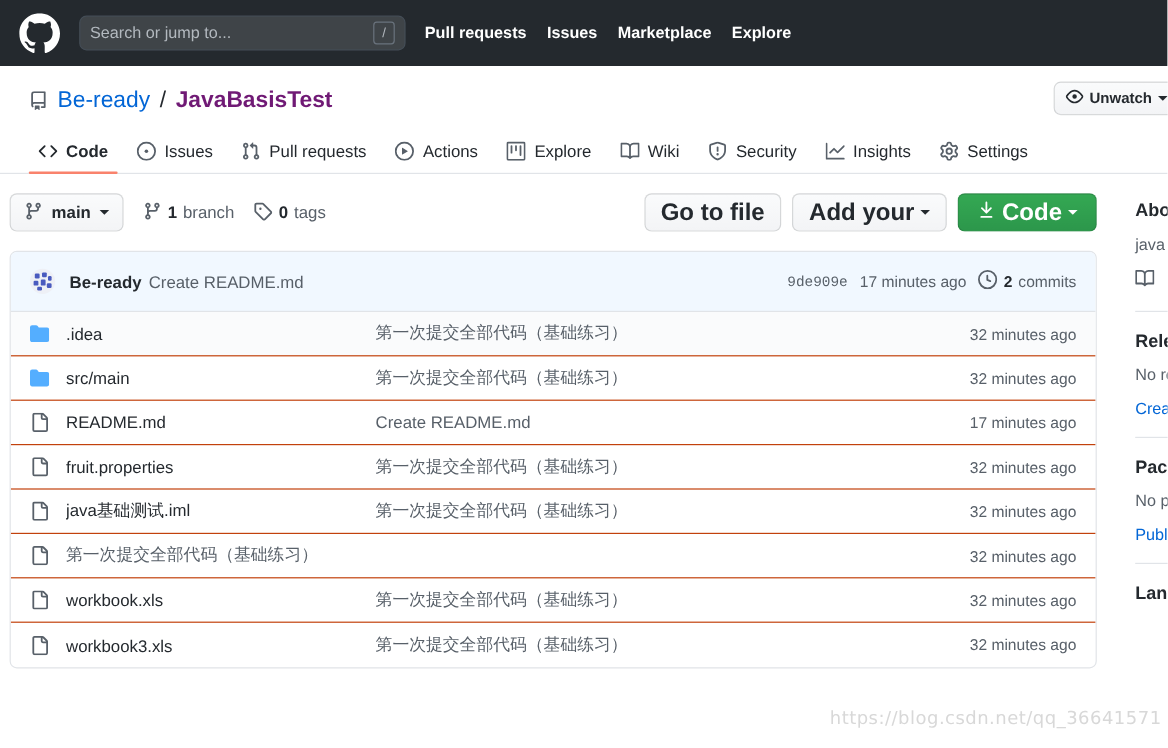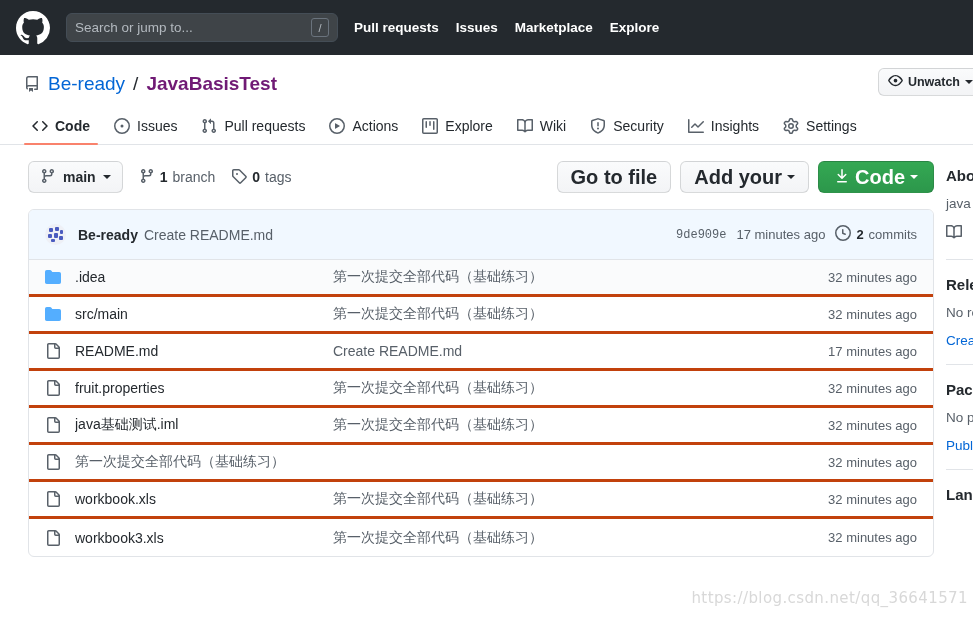--- a/index.html
+++ b/index.html
@@ -120,22 +120,22 @@
     position: absolute;
     left: 0; right: 0; bottom: -1px;
     height: 2px;
     background: #f9826c;
     border-radius: 2px;
   }
 
   
   .layout {
     display: flex;
-    padding: 0 28px;
-    gap: 12px;
+    padding: 0 8px;
+    gap: 32px;
   }
   .main-col { width: 906px; flex: 0 0 906px; }
   .side-col { width: 250px; flex: 0 0 250px; padding-top: 22px; }
 
   
   .branch-bar {
     display: flex;
     align-items: center;
     padding: 16px 0 16px 0;
   }
@@ -223,21 +223,21 @@
     display: flex; align-items: center; gap: 5px;
     color: #586069;
   }
   .commits-count b { color: #24292e; }
 
   .f-row {
     display: flex;
     align-items: center;
     height: 37px;
     padding: 0 16px;
-    border-bottom: 3px solid #c2410c;
+    border-bottom: 1px solid #c2410c;
     font-size: 14px;
   }
   .f-row:last-child { border-bottom: none; }
   .f-row.tint { background: #fafbfc; }
   .f-icon {
     width: 20px;
     margin-right: 10px;
     display: flex; align-items: center;
     flex: 0 0 auto;
   }

